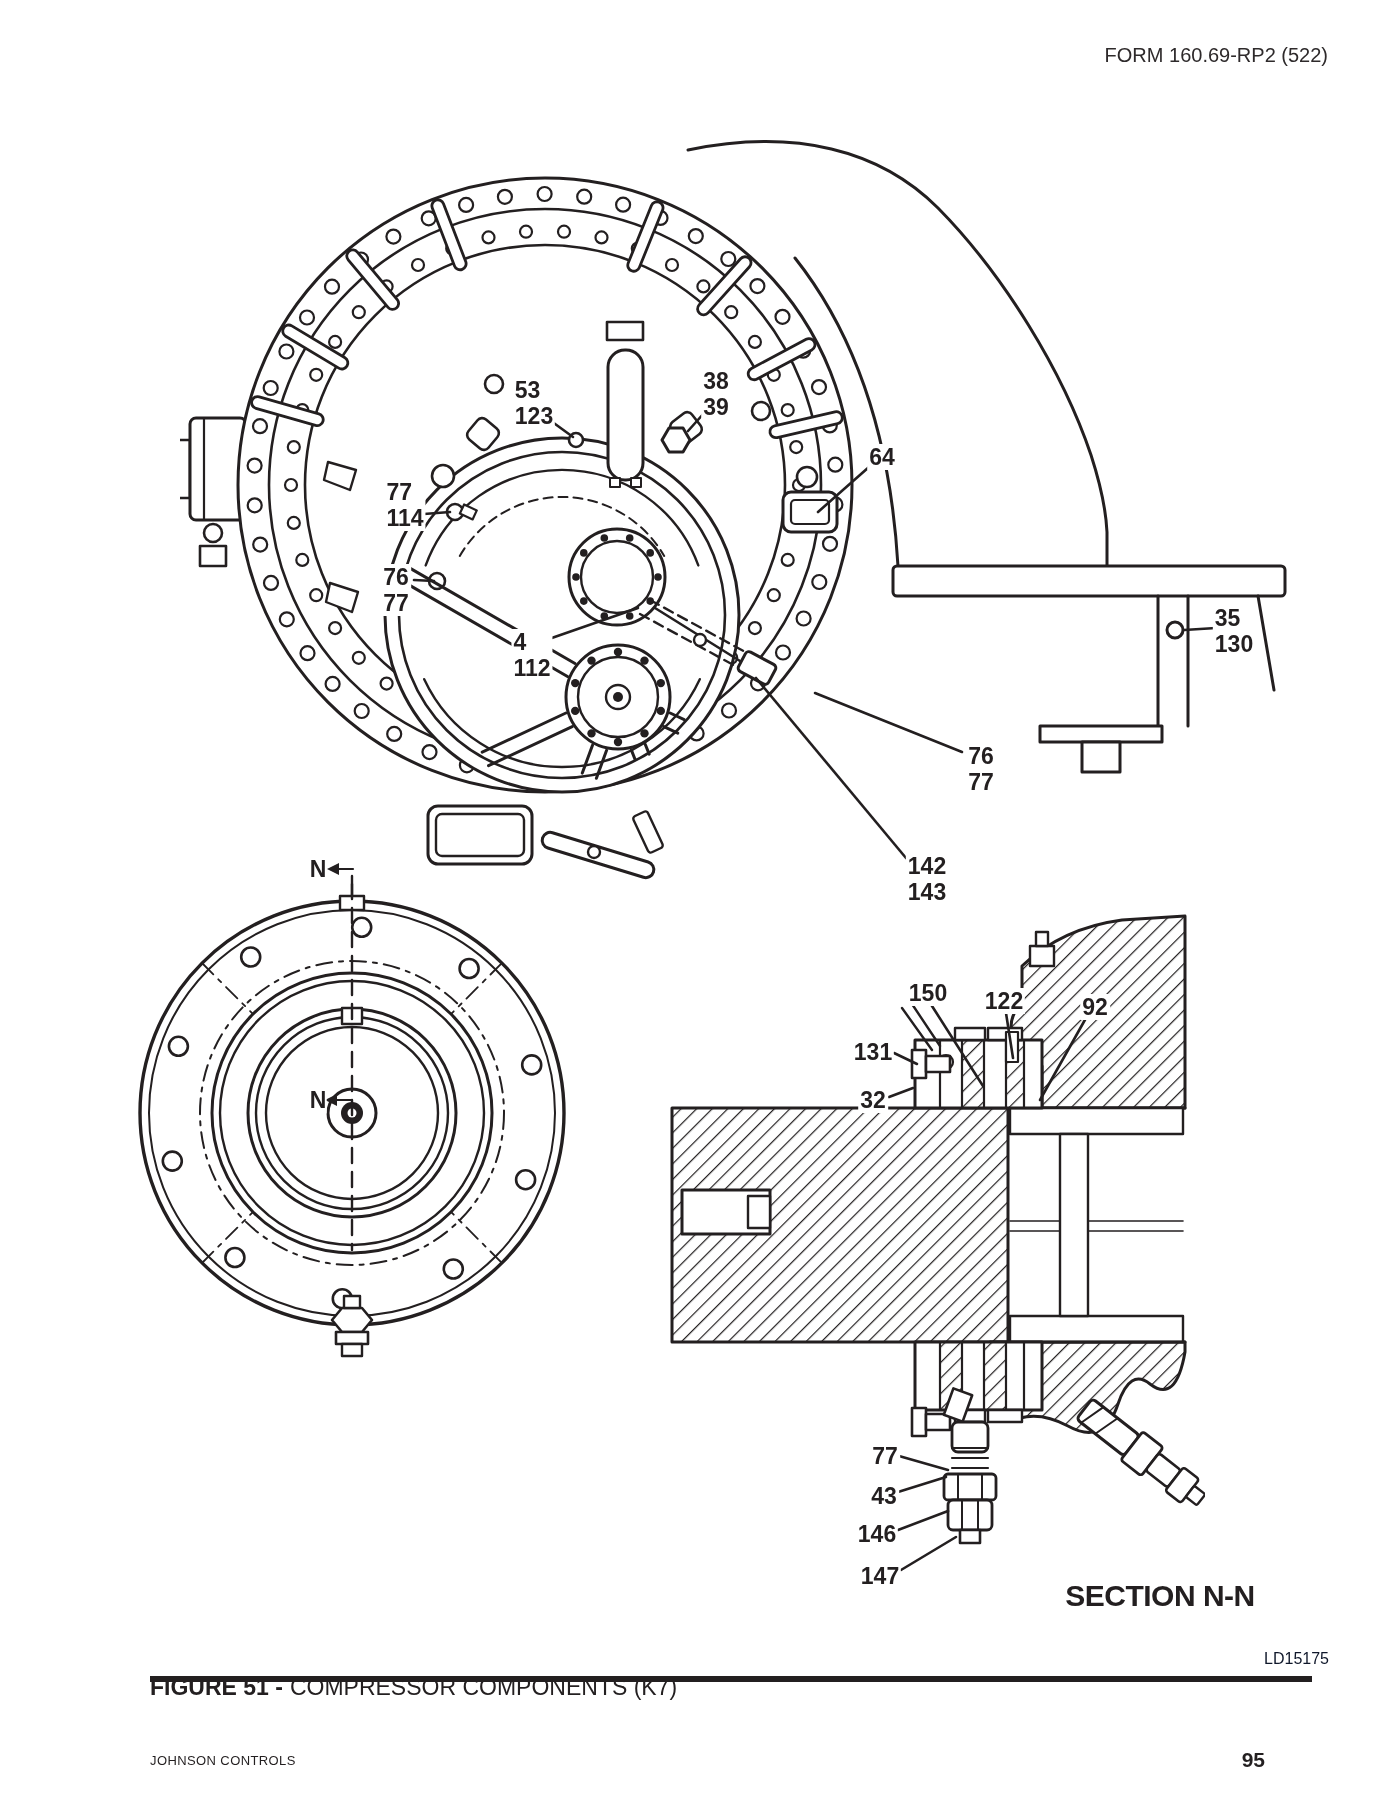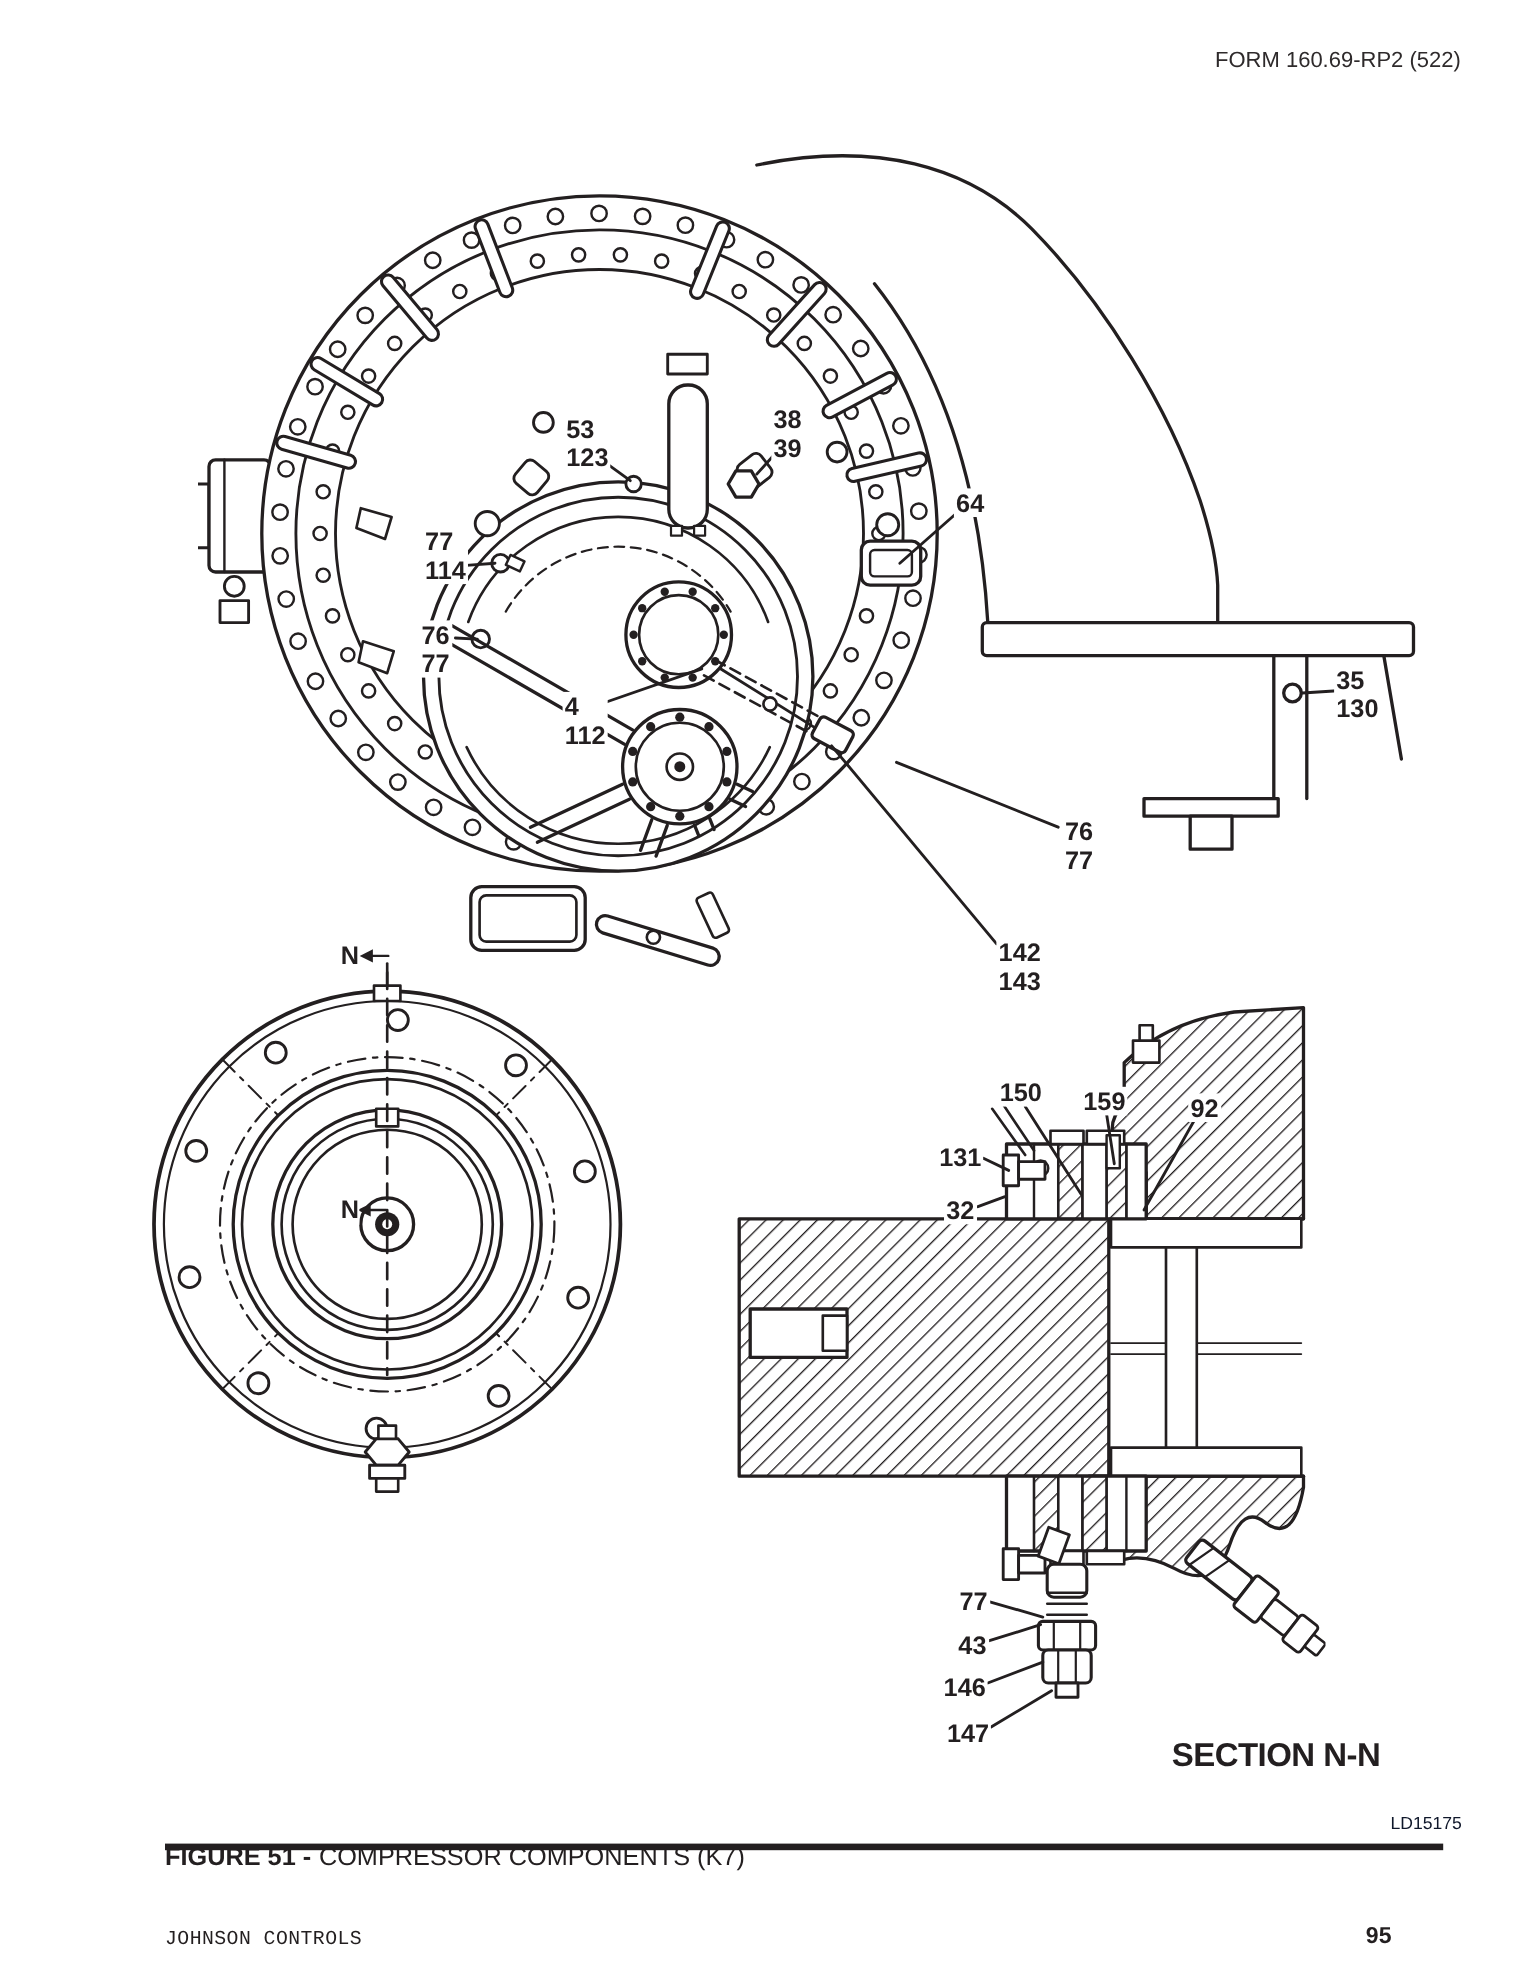--- a/index.html
+++ b/index.html
@@ -23,21 +23,21 @@
   }
   #form-number { position:absolute; top:44px; right:79px; font-size:20px; color:#2e2a2b; z-index:3; }
   #section-title {
     position:absolute; left:1144px; top:1596px; transform:translate(-50%,-50%);
     font-weight:700; font-size:30px; letter-spacing:-0.5px; z-index:3;margin-left:16px;
   }
   #caption { position:absolute; left:150px; top:1646px; font-size:23px; z-index:3;margin-top:28px; }
   #caption .cap-bold { font-weight:700; margin-right:7px; }
   #drawing-code { position:absolute; right:78px; top:1650px; font-size:16px; color:#0f172a; z-index:3; }
   #rule { position:absolute; left:150px; top:1676px; width:1162px; height:6px; background:var(--ink); z-index:3; }
-  #footer-company { position:absolute; left:150px; top:1753px; font-size:18px; letter-spacing:0.4px; z-index:3;font-family:Liberation Mono, monospace; }
+  #footer-company { position:absolute; left:150px; top:1753px; font-size:13px; letter-spacing:0.4px; z-index:3; }
   #page-number { position:absolute; right:142px; top:1748px; font-size:21px; font-weight:700; z-index:3; }
 </style>
 </head>
 <body>
 
 <div id="page">
 
   <div id="form-number">FORM 160.69-RP2 (522)</div>
 
   <svg class="drawing" style="left:180px; top:100px; width:1110px; height:800px" viewBox="180 100 1110 800">
@@ -430,21 +430,21 @@
 130</div>
   <div class="callout" style="left:981px; top:769px">76
 77</div>
   <div class="callout" style="left:927px; top:879px">142
 143</div>
 
   <div class="nmark" style="left:318px; top:869px">N</div>
   <div class="nmark" style="left:318px; top:1100px">N</div>
 
   <div class="callout" style="left:928px; top:993px">150</div>
-  <div class="callout" style="left:1004px; top:1001px">159</div>
+  <div class="callout" style="left:1004px; top:1001px">122</div>
   <div class="callout" style="left:1095px; top:1007px">92</div>
   <div class="callout" style="left:873px; top:1052px">131</div>
   <div class="callout" style="left:873px; top:1100px">32</div>
   <div class="callout" style="left:885px; top:1456px">77</div>
   <div class="callout" style="left:884px; top:1496px">43</div>
   <div class="callout" style="left:877px; top:1534px">146</div>
   <div class="callout" style="left:880px; top:1576px">147</div>
 
   <div id="section-title">SECTION N-N</div>
 

